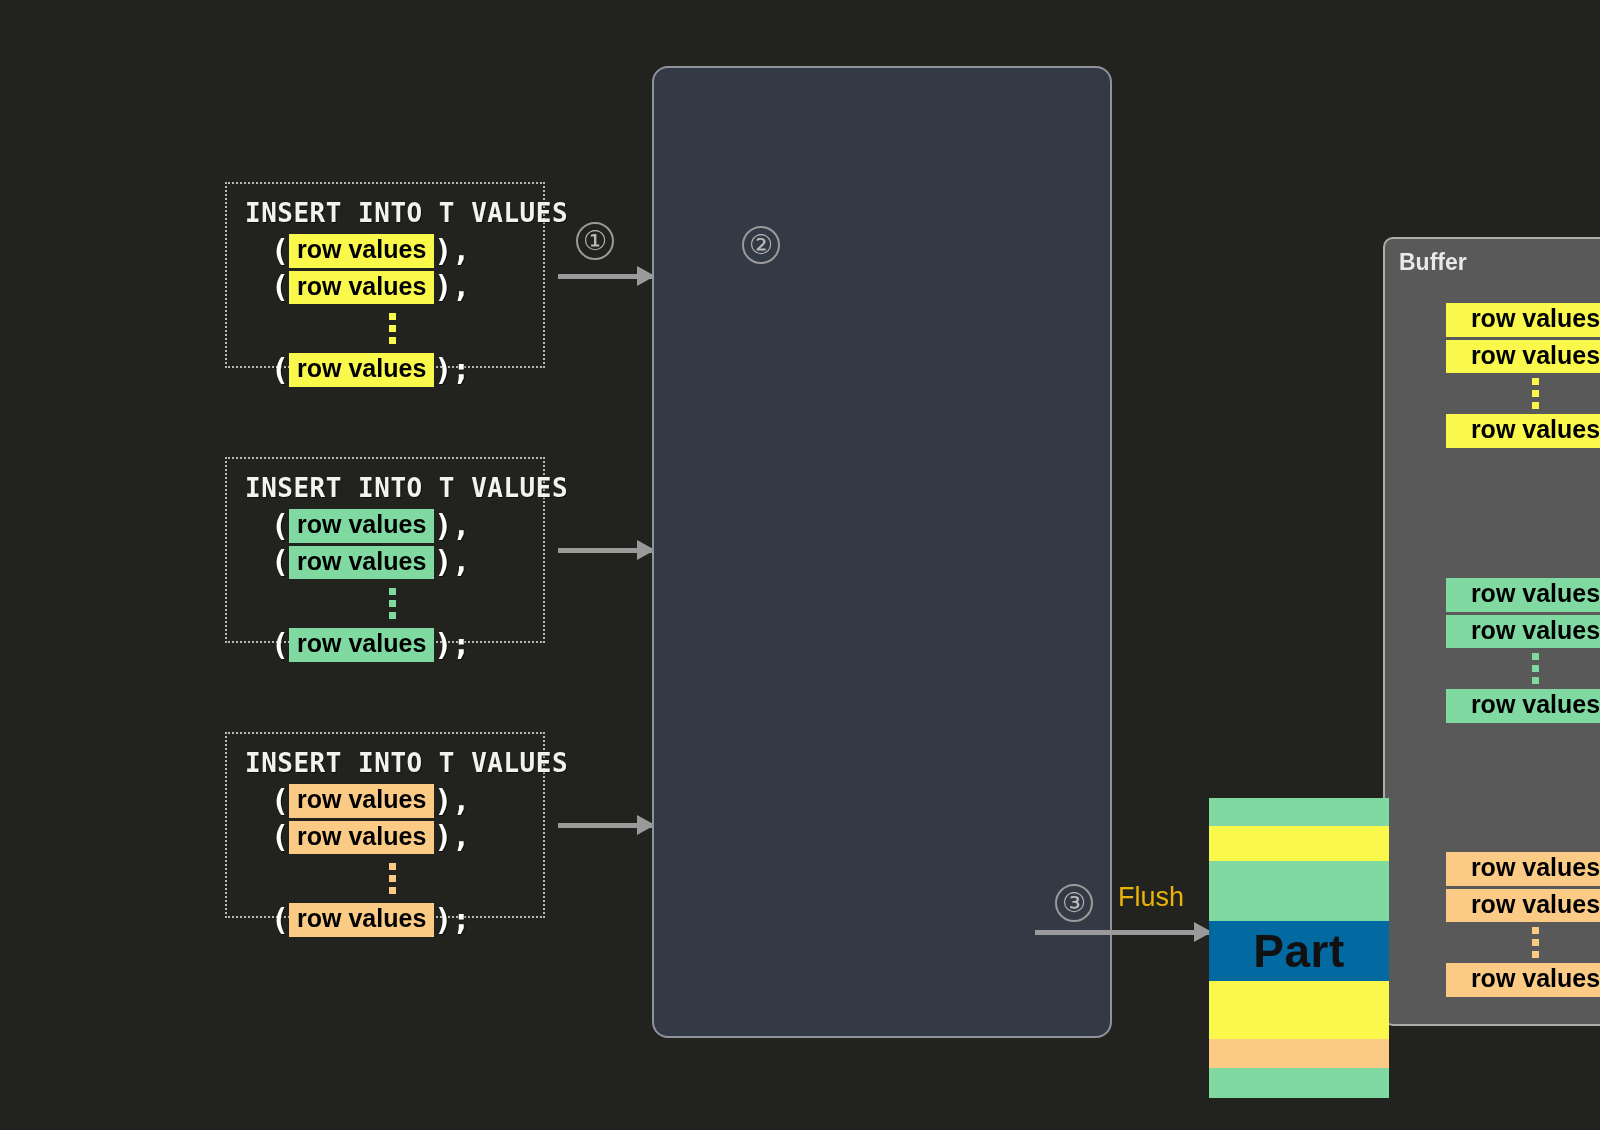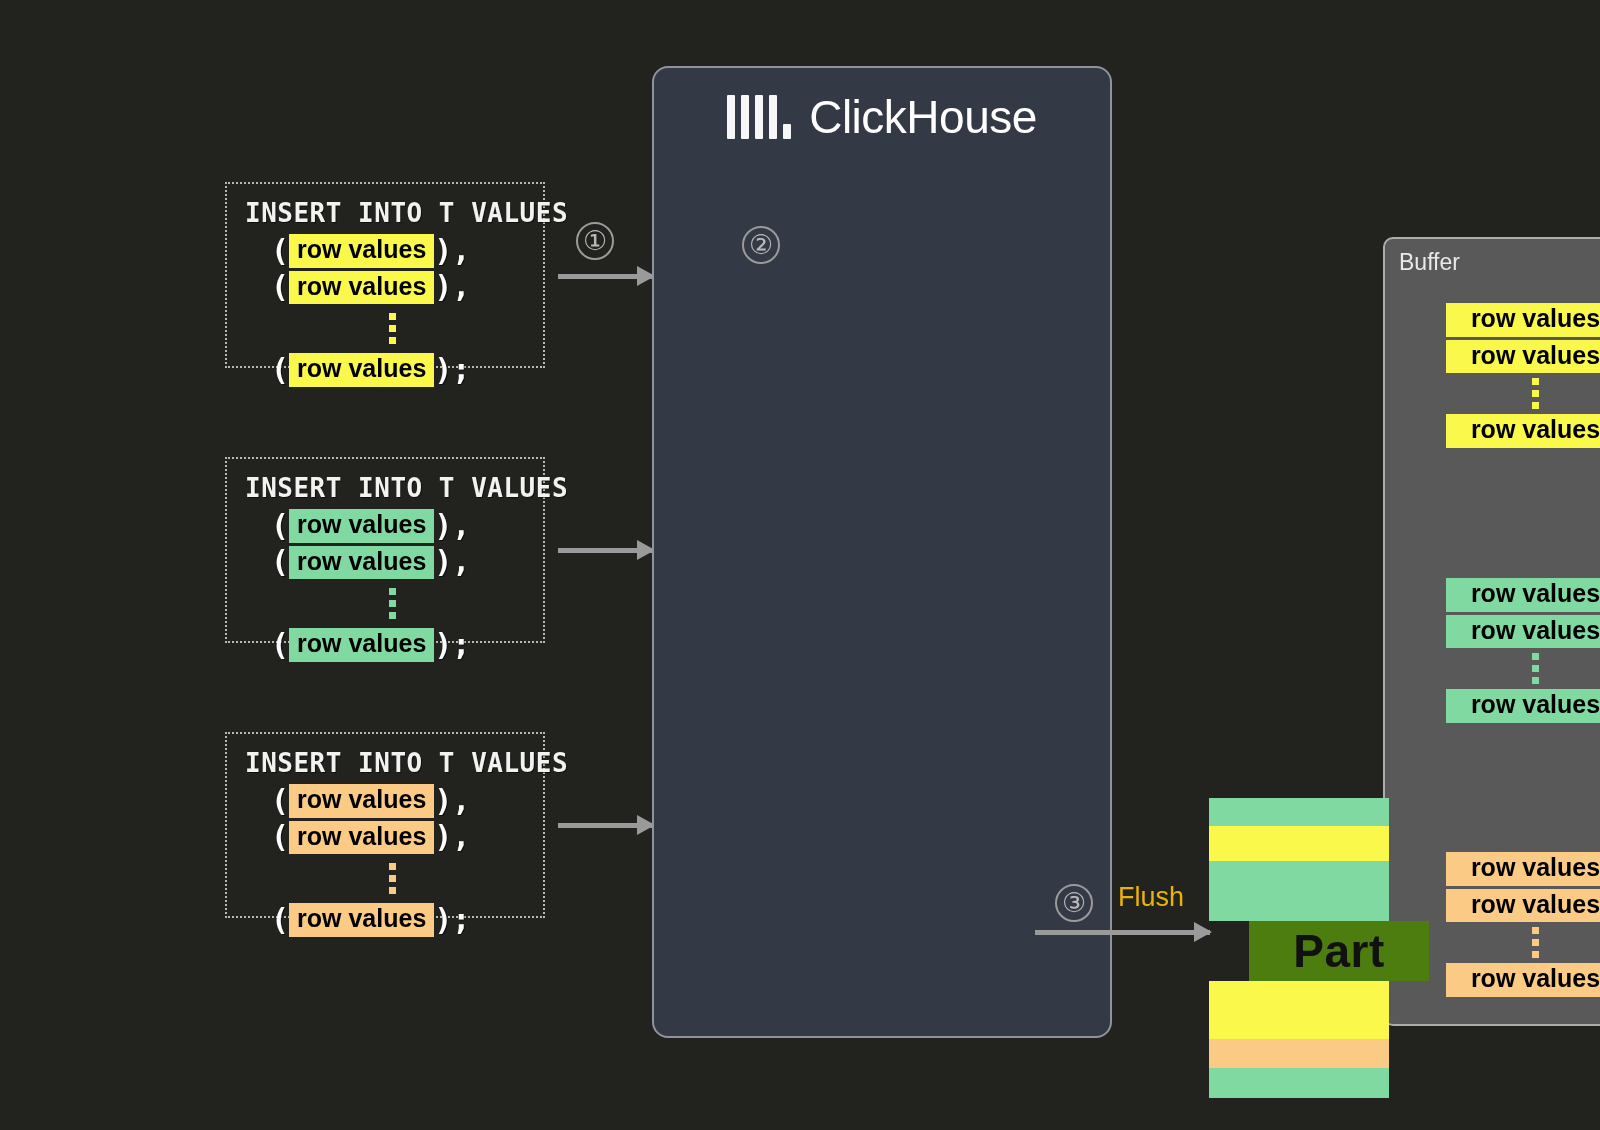--- a/index.html
+++ b/index.html
@@ -133,20 +133,21 @@
     border: 2px solid #adadad;
     border-radius: 10px;
     box-sizing: border-box;
   }
   #buffer-label {
     position: absolute;
     left: 14px;
     top: 10px;
     color: #e9e9e9;
     font-size: 23px;
+    font-weight: bold;
   }
   .buf-group {
     position: absolute;
     left: 0;
     width: 100%;
   }
   .buf-row {
     display: flex;
     justify-content: center;
     margin: 3px 0;
@@ -330,30 +331,20 @@
 
   <div class="step" id="marker-1" style="left:576px; top:222px;">①</div>
   <div class="arrow" style="left: 558px; top: 274px; width: 95px; background: rgb(154, 154, 154);"></div>
 
   <div class="arrow" style="left: 558px; top: 548px; width: 95px; background: rgb(154, 154, 154);"></div>
 
   <div class="arrow" style="left: 558px; top: 823px; width: 95px; background: rgb(154, 154, 154);"></div>
 
   <div id="ch-panel">
 
-    <div id="ch-header">
-      <div id="ch-logo">
-        <span class="bar"></span>
-          <span class="bar"></span>
-          <span class="bar"></span>
-          <span class="bar"></span>
-          <span class="dot"></span>
-      </div>
-      <div id="ch-title">ClickHouse</div>
-    </div>
 
     <div id="buffer-panel">
       <div id="buffer-label">Buffer</div>
 
       <div class="buf-group" id="buf-group-0" style="top:61px;">
         <div class="buf-row">
           <span class="buf-chip" style="background: rgb(250, 248, 75);">row values</span>
         </div>
         <div class="buf-row">
           <span class="buf-chip" style="background: rgb(250, 248, 75);">row values</span>
@@ -407,21 +398,21 @@
   <div class="step" id="marker-2" style="left:742px; top:226px;">②</div>
 
   <div class="step" id="marker-3" style="left:1055px; top:884px;">③</div>
   <div id="flush-label">Flush</div>
   <div class="arrow" style="left: 1035px; top: 930px; width: 175px; background: rgb(154, 154, 154);"></div>
 
   <div id="part-block">
     <div class="stripe" id="part-stripe-0" style="background: rgb(127, 217, 161); height: 28px; flex: 0 0 28px;"></div>
     <div class="stripe" id="part-stripe-1" style="background: rgb(250, 248, 75); height: 35px; flex: 0 0 35px;"></div>
     <div class="stripe" id="part-stripe-2" style="background: rgb(127, 217, 161); height: 60px; flex: 0 0 60px;"></div>
-    <div class="stripe" id="part-stripe-3" style="background: #4d7c0f; height: 60px; flex: 0 0 60px; margin-left: 40px;">
+    <div class="stripe" id="part-stripe-3" style="background: #0369a1; height: 60px; flex: 0 0 60px;">
       <div id="part-text">Part</div>
     </div>
     <div class="stripe" id="part-stripe-4" style="background: rgb(250, 248, 75); height: 58px; flex: 0 0 58px;"></div>
     <div class="stripe" id="part-stripe-5" style="background: rgb(251, 203, 133); height: 29px; flex: 0 0 29px;"></div>
     <div class="stripe" id="part-stripe-6" style="background: rgb(127, 217, 161); height: 30px; flex: 0 0 30px;"></div>
   </div>
 
 </div>
 
 </body></html>

